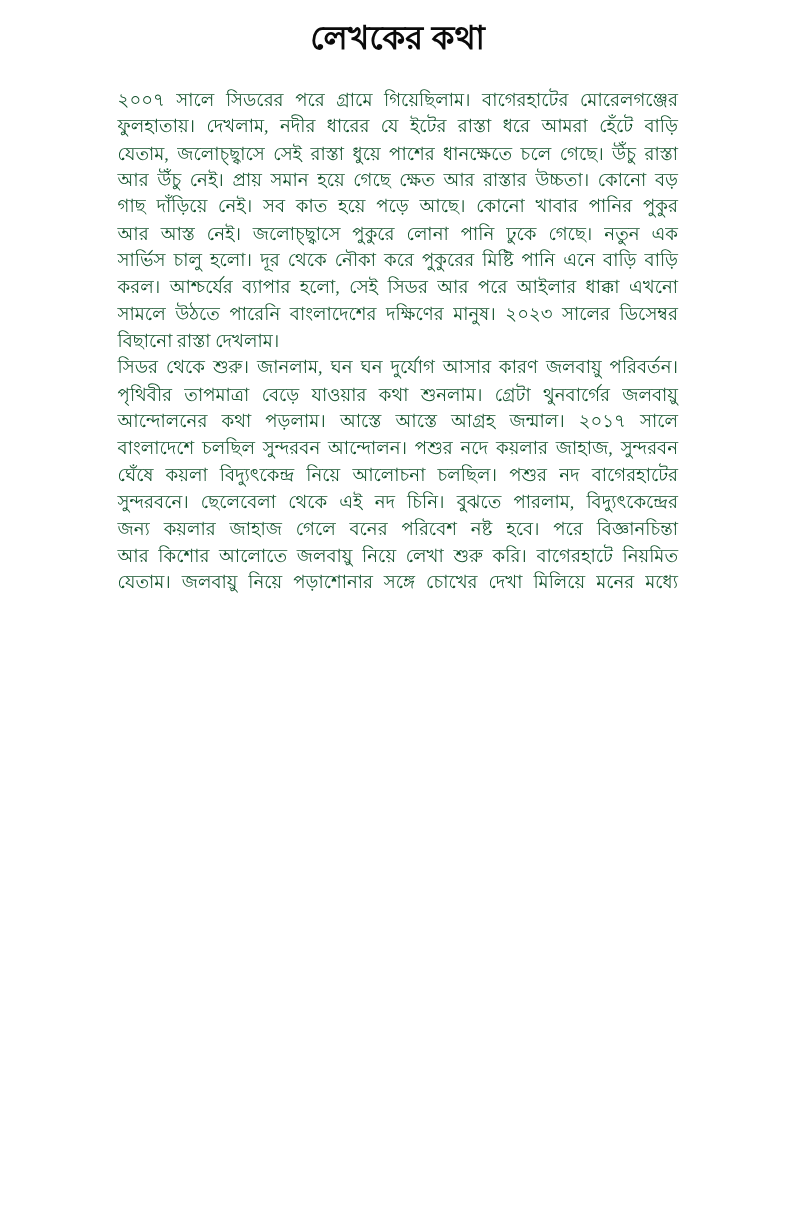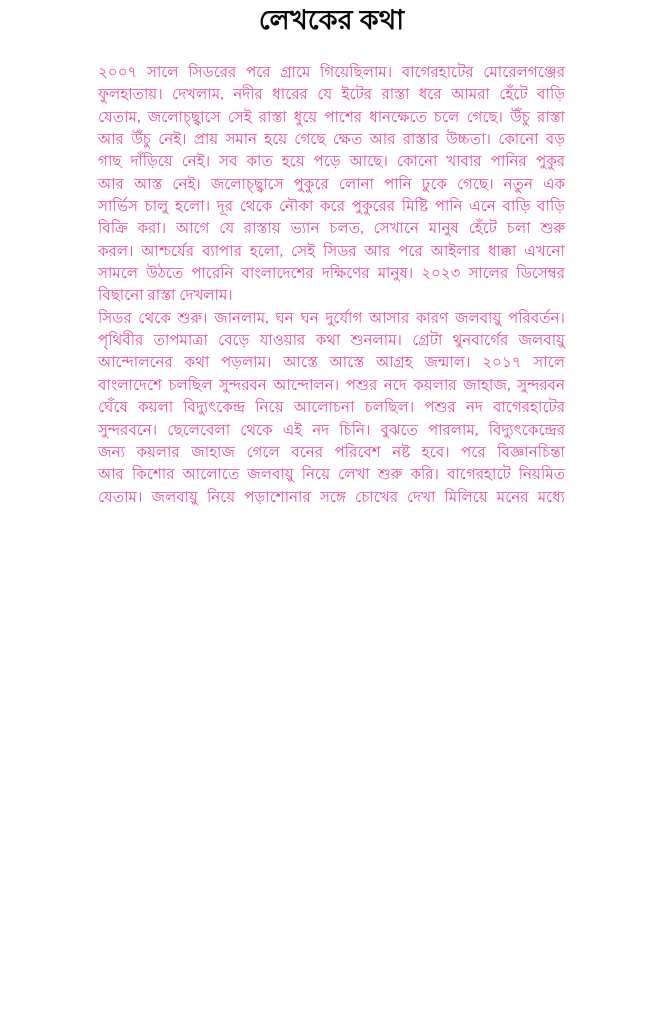--- a/index.html
+++ b/index.html
@@ -30,35 +30,35 @@
     top: 0;
     width: 467px;
   }
 
   .chapter-title {
     text-align: center;
     font-weight: bold;
     font-size: 27px;
     line-height: 32px;
     letter-spacing: 0.2px;
-    margin: 4px;
+    margin: 16px;
     color: #0a0a0a;
   }
 
   .body-block {
     margin-top: 25px;
   }
 
   p.para {
     margin: 0;
     font-size: 15.1px;
     line-height: 22.35px;
     text-align: justify;
     text-justify: inter-word;
-    color: #ec4899;
+    color: #14532d;
     word-spacing: 0.1px;
   }
 
   p.para + p.para {
     margin-top: 0;
   }
 
   
   .ln {
     display: block;
@@ -82,21 +82,20 @@
     <div class="body-block">
 
       <p class="para">
         <span class="ln">২০০৭ সালে সিডরের পরে গ্রামে গিয়েছিলাম। বাগেরহাটের মোরেলগঞ্জের</span>
         <span class="ln">ফুলহাতায়। দেখলাম, নদীর ধারের যে ইটের রাস্তা ধরে আমরা হেঁটে বাড়ি</span>
         <span class="ln">যেতাম, জলোচ্ছ্বাসে সেই রাস্তা ধুয়ে পাশের ধানক্ষেতে চলে গেছে। উঁচু রাস্তা</span>
         <span class="ln">আর উঁচু নেই। প্রায় সমান হয়ে গেছে ক্ষেত আর রাস্তার উচ্চতা। কোনো বড়</span>
         <span class="ln">গাছ দাঁড়িয়ে নেই। সব কাত হয়ে পড়ে আছে। কোনো খাবার পানির পুকুর</span>
         <span class="ln">আর আস্ত নেই। জলোচ্ছ্বাসে পুকুরে লোনা পানি ঢুকে গেছে। নতুন এক</span>
         <span class="ln">সার্ভিস চালু হলো। দূর থেকে নৌকা করে পুকুরের মিষ্টি পানি এনে বাড়ি বাড়ি</span>
-        <span class="ln">বিক্রি করা। আগে যে রাস্তায় ভ্যান চলত, সেখানে মানুষ হেঁটে চলা শুরু</span>
         <span class="ln">করল। আশ্চর্যের ব্যাপার হলো, সেই সিডর আর পরে আইলার ধাক্কা এখনো</span>
         <span class="ln">সামলে উঠতে পারেনি বাংলাদেশের দক্ষিণের মানুষ। ২০২৩ সালের ডিসেম্বর</span>
         <span class="ln last">বিছানো রাস্তা দেখলাম।</span>
       </p>
 
       <p class="para">
         <span class="ln">সিডর থেকে শুরু। জানলাম, ঘন ঘন দুর্যোগ আসার কারণ জলবায়ু পরিবর্তন।</span>
         <span class="ln">পৃথিবীর তাপমাত্রা বেড়ে যাওয়ার কথা শুনলাম। গ্রেটা থুনবার্গের জলবায়ু</span>
         <span class="ln">আন্দোলনের কথা পড়লাম। আস্তে আস্তে আগ্রহ জন্মাল। ২০১৭ সালে</span>
         <span class="ln">বাংলাদেশে চলছিল সুন্দরবন আন্দোলন। পশুর নদে কয়লার জাহাজ, সুন্দরবন</span>

